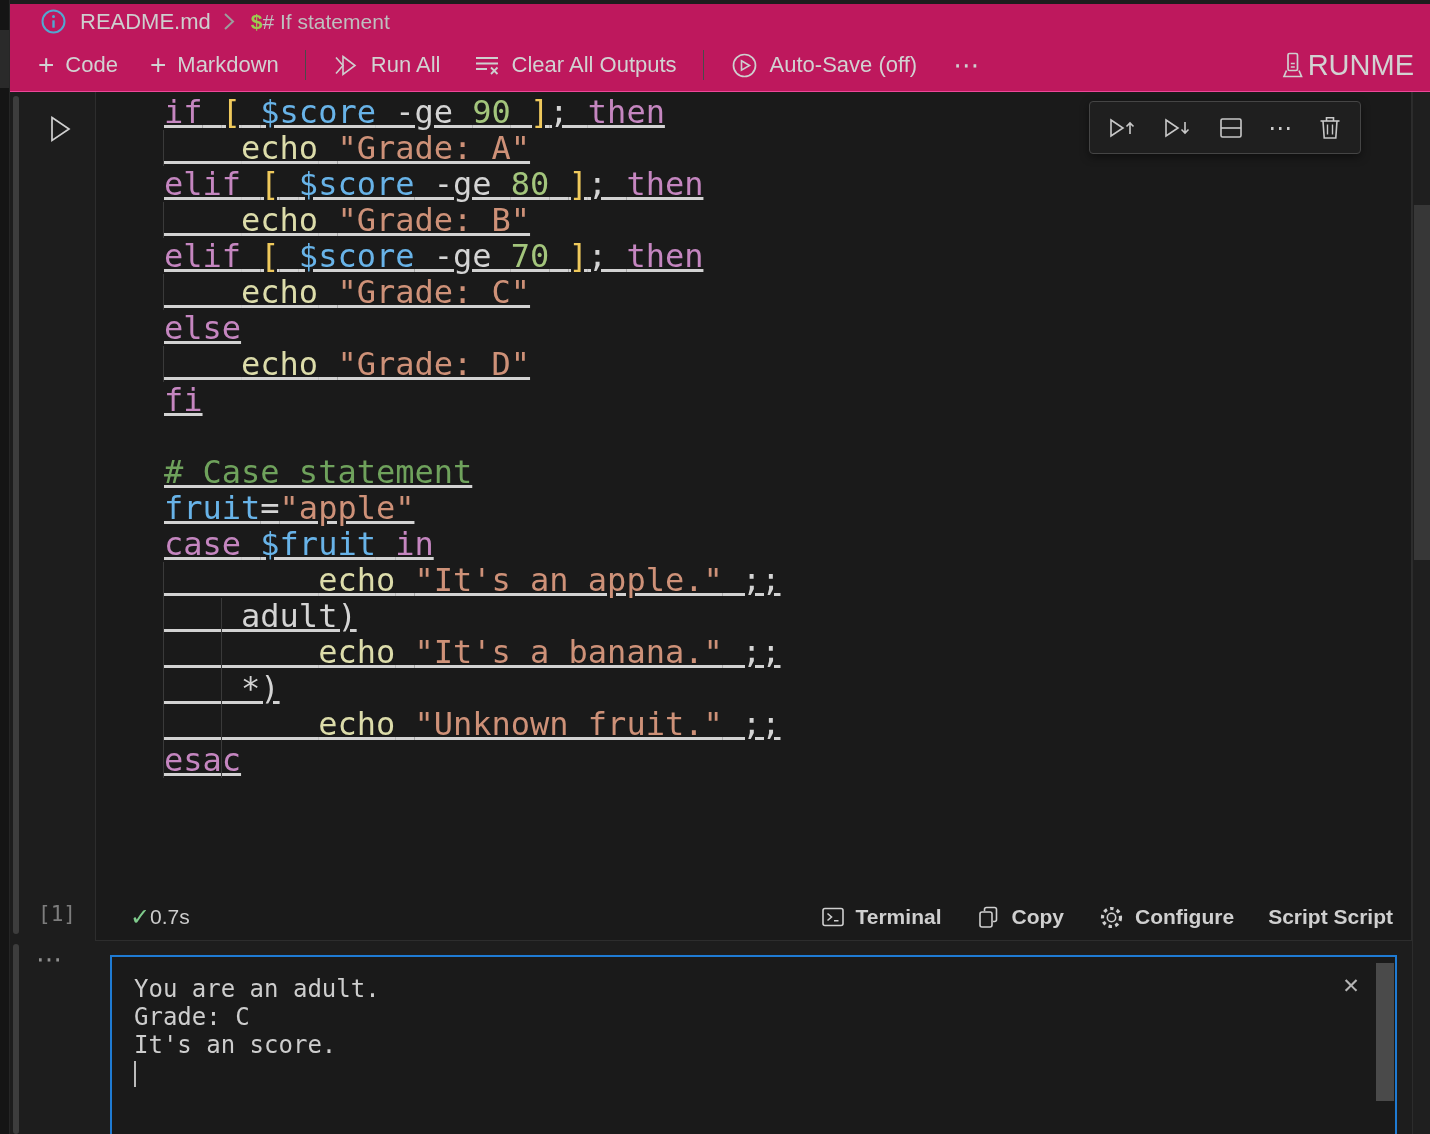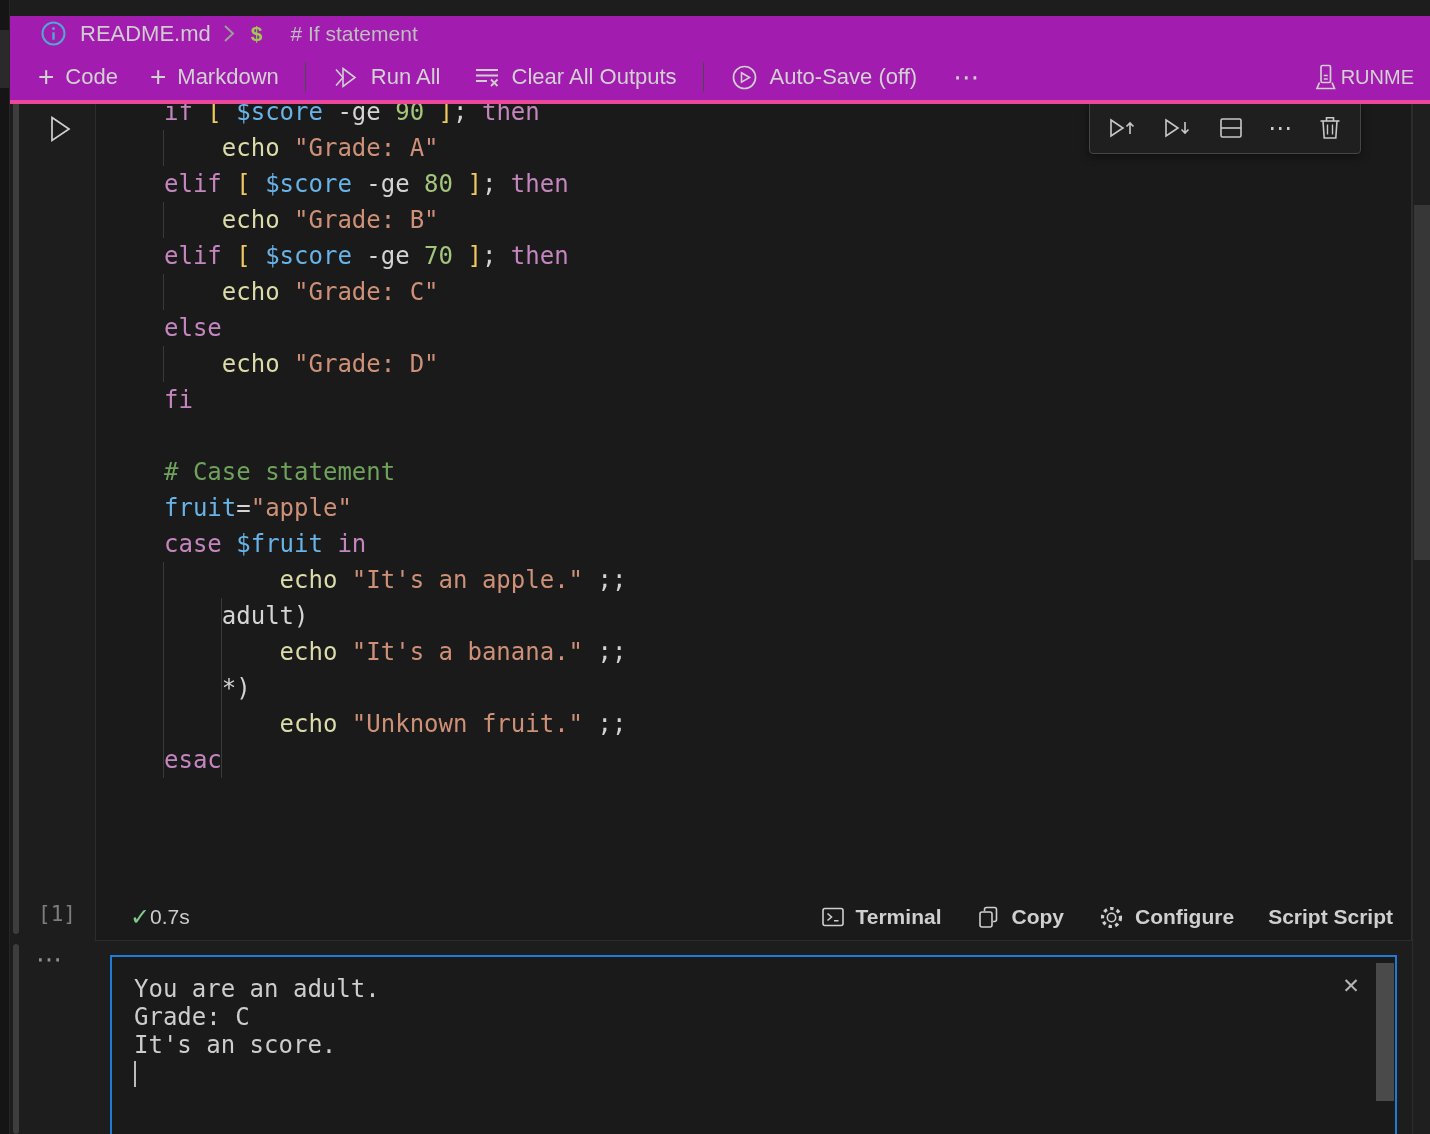--- a/index.html
+++ b/index.html
@@ -4,48 +4,48 @@
 <style>
   * { margin:0; padding:0; box-sizing:border-box; }
   html,body { width:1430px; height:1134px; overflow:hidden; }
   body { background:#1d1d1d; font-family:"Liberation Sans", sans-serif; color:#d2d2d2; position:relative; }
 
   
   .left-rail { position:absolute; left:0; top:0; width:10px; height:1134px; background:#151515; border-right:1px solid #262626; }
   .left-rail-notch { position:absolute; left:0; top:30px; width:9px; height:58px; background:#2a2a2a; }
 
   
-  .top-panel { position:absolute; left:10px; top:16px; width:1420px; height:88px; background:#a21caf; border-bottom:4px solid #ec4899; z-index:5; }
+  .top-panel { position:absolute; left:10px; top:4px; width:1420px; height:88px; background:#be185d; border-bottom:1px solid #ec4899; z-index:5; }
   .breadcrumb-row { height:35px; display:flex; align-items:center; padding-left:30px; }
   .crumb-file { margin-left:13px; font-size:22px; color:#cecece; }
   .crumb-chevron { margin:0 10px 0 12px; color:#9d9d9d; }
   .crumb-symbol { margin-left:6px; font-size:21px; font-weight:bold; color:#9ccb4f; }
-  .crumb-label { margin-left:28px; font-size:21px; color:#bfbfbf; }
+  .crumb-label { margin-left:0; font-size:21px; color:#bfbfbf; }
   .toolbar-row { height:52px; display:flex; align-items:center; padding:0 16px 0 28px; }
   .tb-item { display:flex; align-items:center; gap:11px; font-size:22px; color:#d2d2d2; cursor:default; }
   .tb-plus { font-size:28px; font-weight:300; line-height:22px; color:#d2d2d2; }
   .tb-sep { width:1px; height:30px; background:#4a4a4a; margin:0 26px; }
   .tb-gap { width:32px; }
   .tb-more { font-size:26px; letter-spacing:2px; color:#cfcfcf; margin-left:36px; }
-  .tb-runme { margin-left:auto; display:flex; align-items:center; gap:0; font-size:20px; }
+  .tb-runme { margin-left:auto; display:flex; align-items:center; gap:0; font-size:29px; }
   svg.ic { display:block; }
   svg.ic * { vector-effect:non-scaling-stroke; }
 
   
   .focus-bar { position:absolute; left:13px; width:6px; background:#3d3d3d; border-radius:3px; }
   .focus-bar.seg1 { top:96px; height:838px; }
   .focus-bar.seg2 { top:944px; height:190px; }
 
   .run-cell-btn { position:absolute; left:44px; top:112px; width:32px; height:34px; }
   .exec-count { position:absolute; left:38px; top:902px; font-family:"DejaVu Sans Mono", monospace; font-size:21px; color:#7d7d7d; }
   .out-collapse { position:absolute; left:36px; top:944px; font-size:26px; letter-spacing:1px; color:#909090; }
 
   
   .cell-box { position:absolute; left:95px; top:89px; width:1317px; height:852px; background:#1a1a1a; border:1px solid #2d2d2d; }
-  .code-pane { position:relative; height:804px; padding:4px 0 0 68px; font-family:"DejaVu Sans Mono", monospace; font-size:24px; line-height:36px; overflow:hidden; }
+  .code-pane { position:relative; height:804px; padding:4px 0 0 68px; font-family:"DejaVu Sans Mono", monospace; font-size:32px; line-height:36px; overflow:hidden;text-decoration:underline; }
   .code-line { height:36px; white-space:pre; }
   .c-kw{color:#C586C0;} .c-var{color:#68B3E8;} .c-num{color:#A3C57C;} .c-br{color:#EFC95C;}
   .c-fn{color:#DCDCAA;} .c-str{color:#CE9178;} .c-cm{color:#6FA25C;} .c-pl{color:#D4D4D4;}
   .guide { position:absolute; width:1px; background:#3a3a3a; }
   .g1{left:67px;top:40px;height:36px;} .g2{left:67px;top:112px;height:36px;}
   .g3{left:67px;top:184px;height:36px;} .g4{left:67px;top:256px;height:36px;}
   .g5{left:67px;top:472px;height:216px;} .g6{left:125px;top:508px;height:180px;}
 
   
   .cell-toolbar { position:absolute; top:11px; right:50px; width:272px; height:53px; background:#1f1f1f; border:1px solid #454545; border-radius:4px; display:flex; align-items:center; justify-content:space-between; padding:0 16px; box-shadow:0 3px 10px rgba(0,0,0,.45); }

